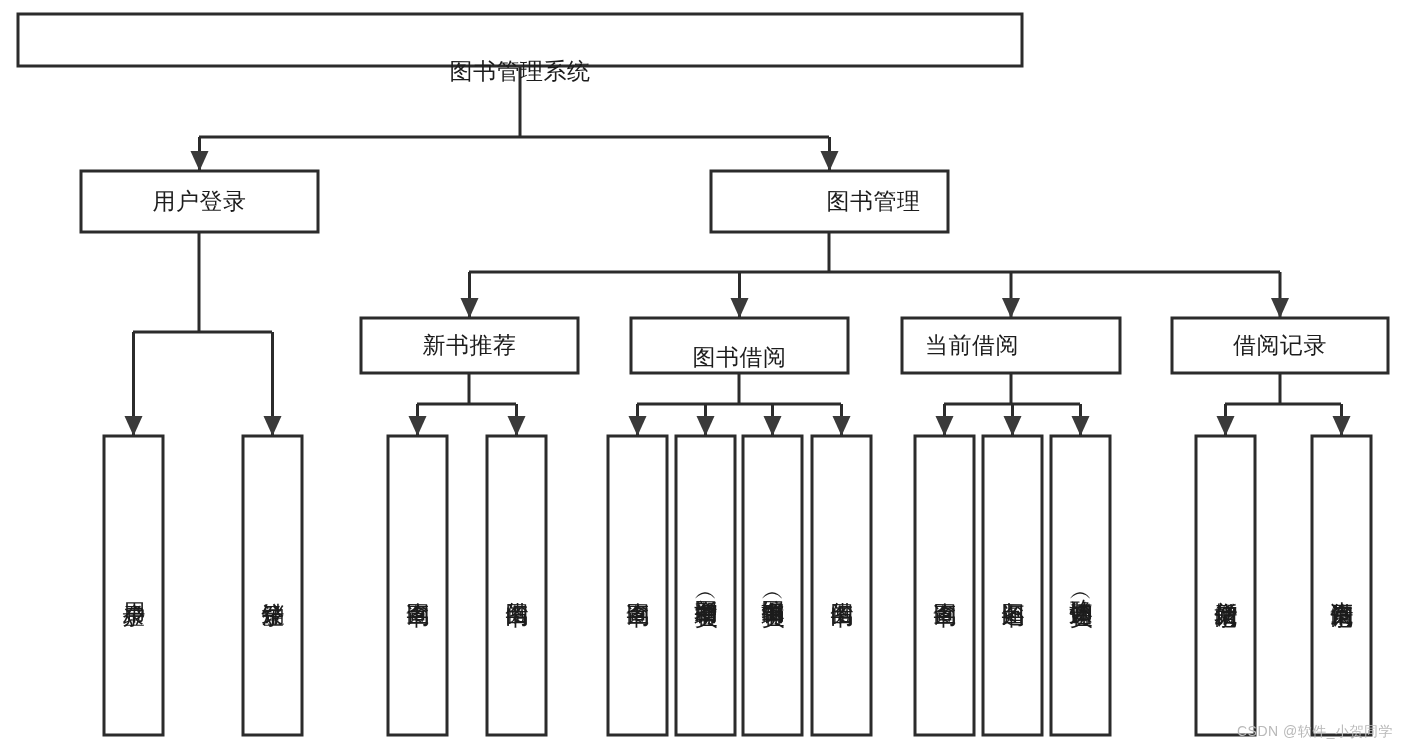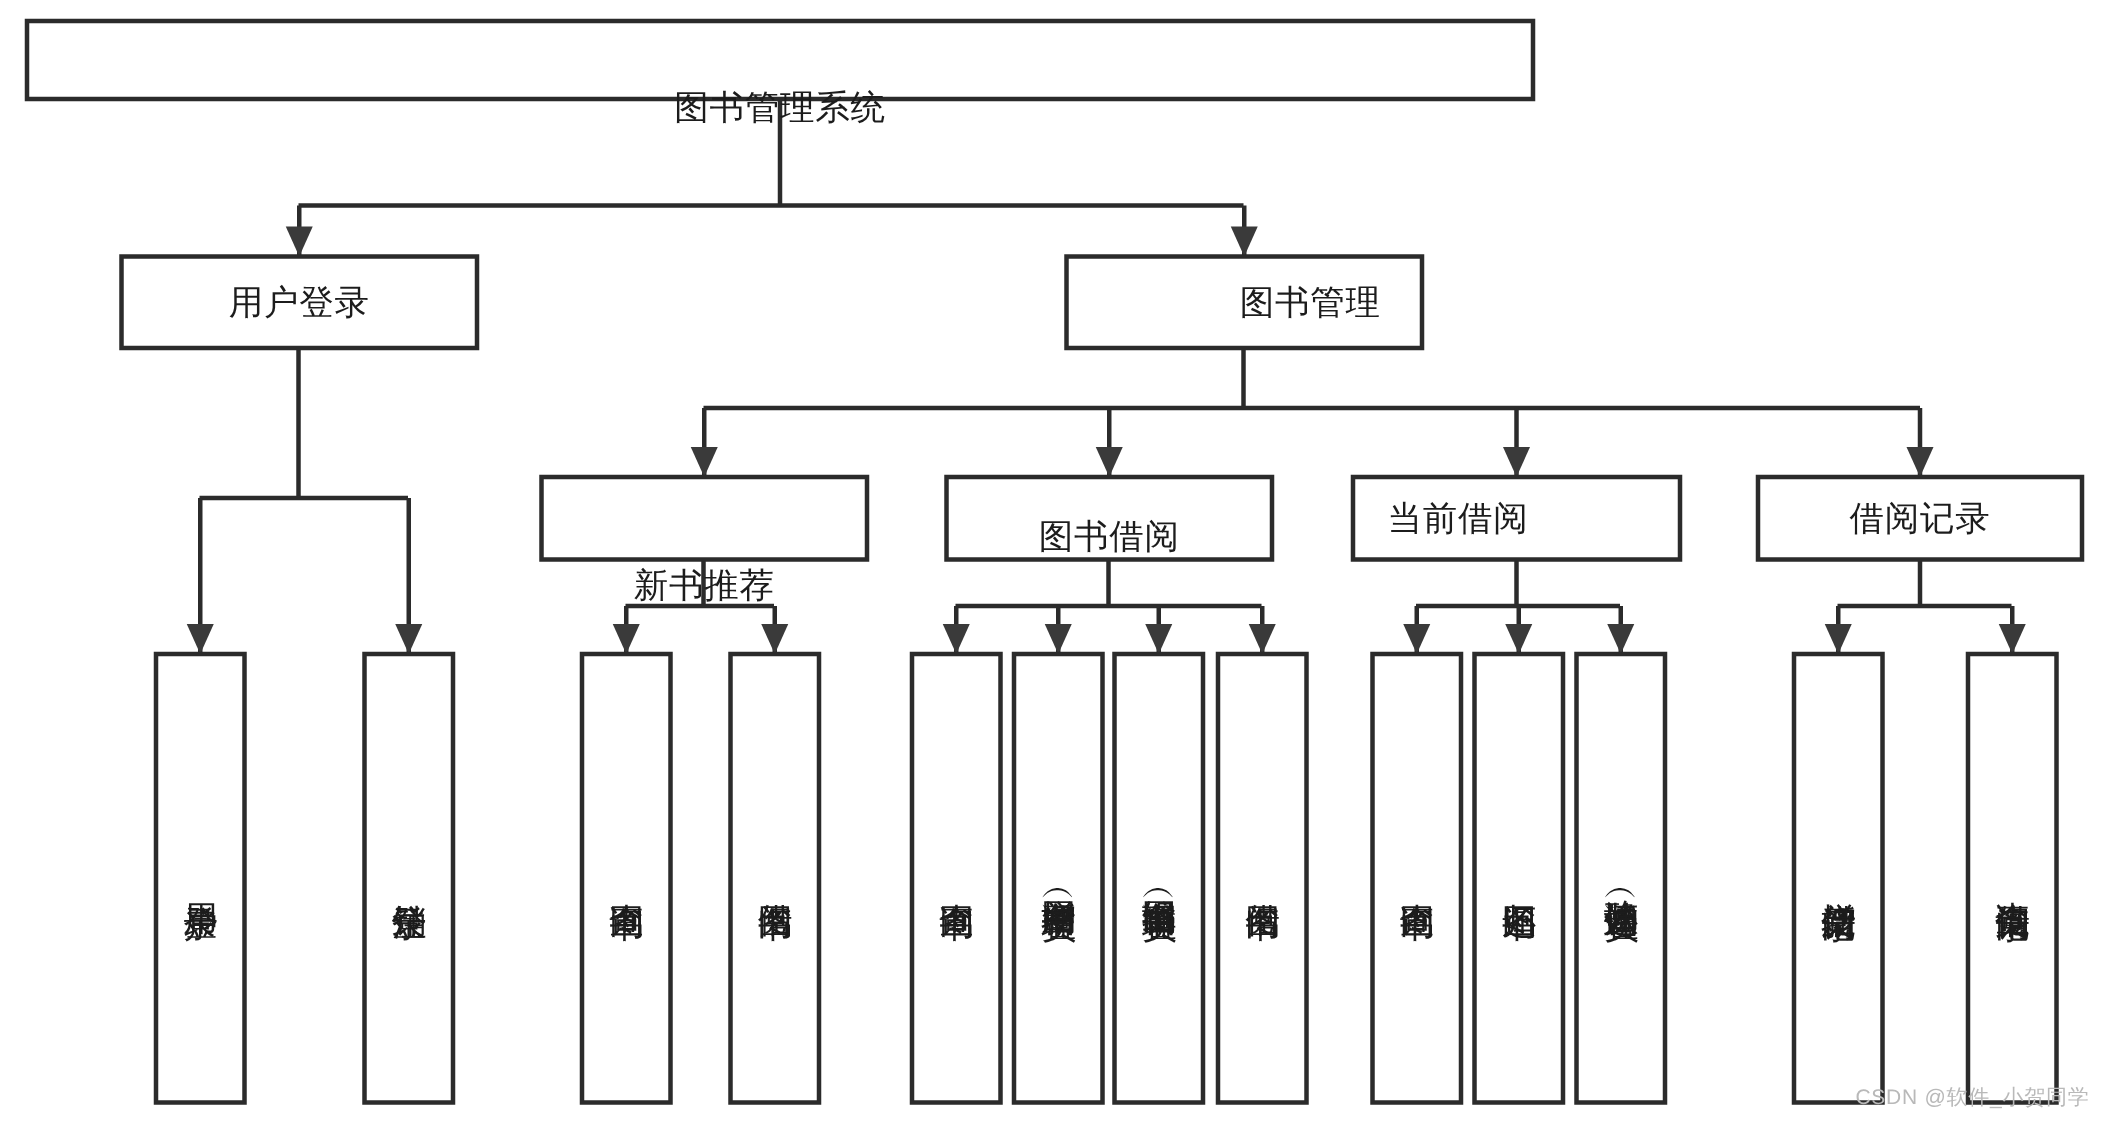--- a/index.html
+++ b/index.html
@@ -159,21 +159,21 @@
         <rect x="1051" y="436" width="59" height="299" class="node-rect"></rect>
         <rect x="1196" y="436" width="59" height="299" class="node-rect"></rect>
         <rect x="1312" y="436" width="59" height="299" class="node-rect"></rect>
       </g>
   </svg>
 
   <div id="labels-layer">
       <div class="node-label-h" style="left: 18px; top: 14px; width: 1004px; height: 52px; margin-top: 32px;">图书管理系统</div>
       <div class="node-label-h" style="left: 81px; top: 171px; width: 237px; height: 61px;">用户登录</div>
       <div class="node-label-h" style="left: 711px; top: 171px; width: 237px; height: 61px; padding-left: 44px;">图书管理</div>
-      <div class="node-label-h" style="left: 361px; top: 318px; width: 217px; height: 55px; margin-top: 45px;">新书推荐</div>
+      <div class="node-label-h" style="left: 361px; top: 318px; width: 217px; height: 55px;">新书推荐</div>
       <div class="node-label-h" style="left: 631px; top: 330px; width: 217px; height: 55px;">图书借阅</div>
       <div class="node-label-h" style="left: 863px; top: 318px; width: 218px; height: 55px;">当前借阅</div>
       <div class="node-label-h" style="left: 1172px; top: 318px; width: 216px; height: 55px; text-align: center;">借阅记录</div>
       <div class="node-label-v" style="left: 104px; top: 436px; width: 59px; height: 299px;">用户登录</div>
       <div class="node-label-v" style="left: 243px; top: 436px; width: 59px; height: 299px;">注销登录</div>
       <div class="node-label-v" style="left: 388px; top: 436px; width: 59px; height: 299px;">查询图书</div>
       <div class="node-label-v" style="left: 487px; top: 436px; width: 59px; height: 299px;">借阅图书</div>
       <div class="node-label-v" style="left: 608px; top: 436px; width: 59px; height: 299px;">查询图书</div>
       <div class="node-label-v" style="left: 676px; top: 436px; width: 59px; height: 299px;">新增图书（管理员）</div>
       <div class="node-label-v" style="left: 743px; top: 436px; width: 59px; height: 299px;">编辑图书（管理员）</div>

